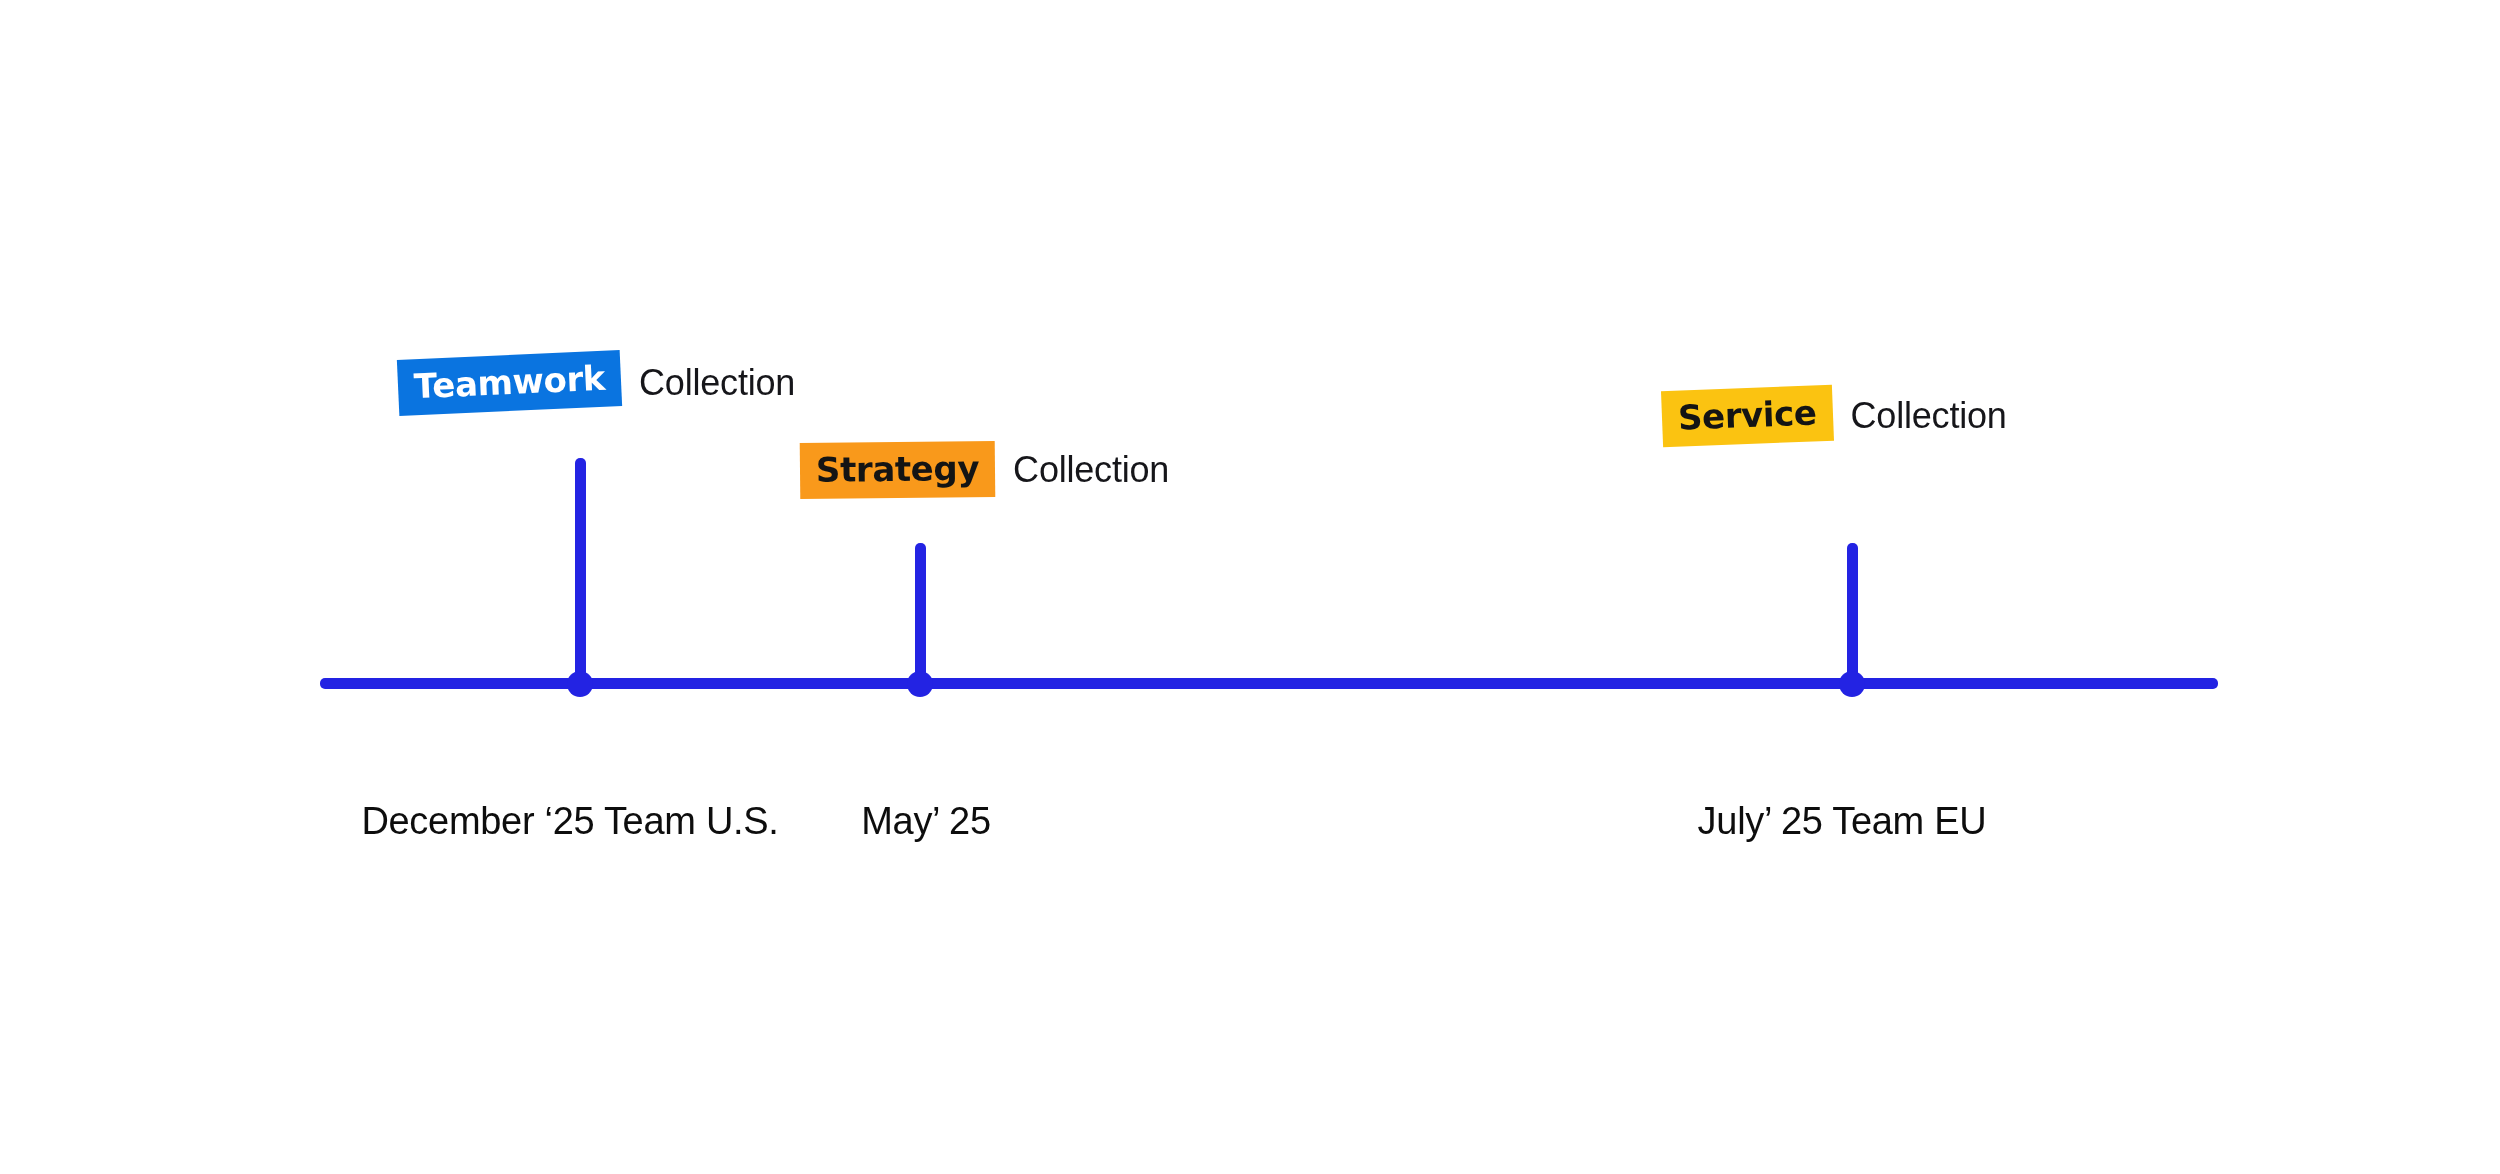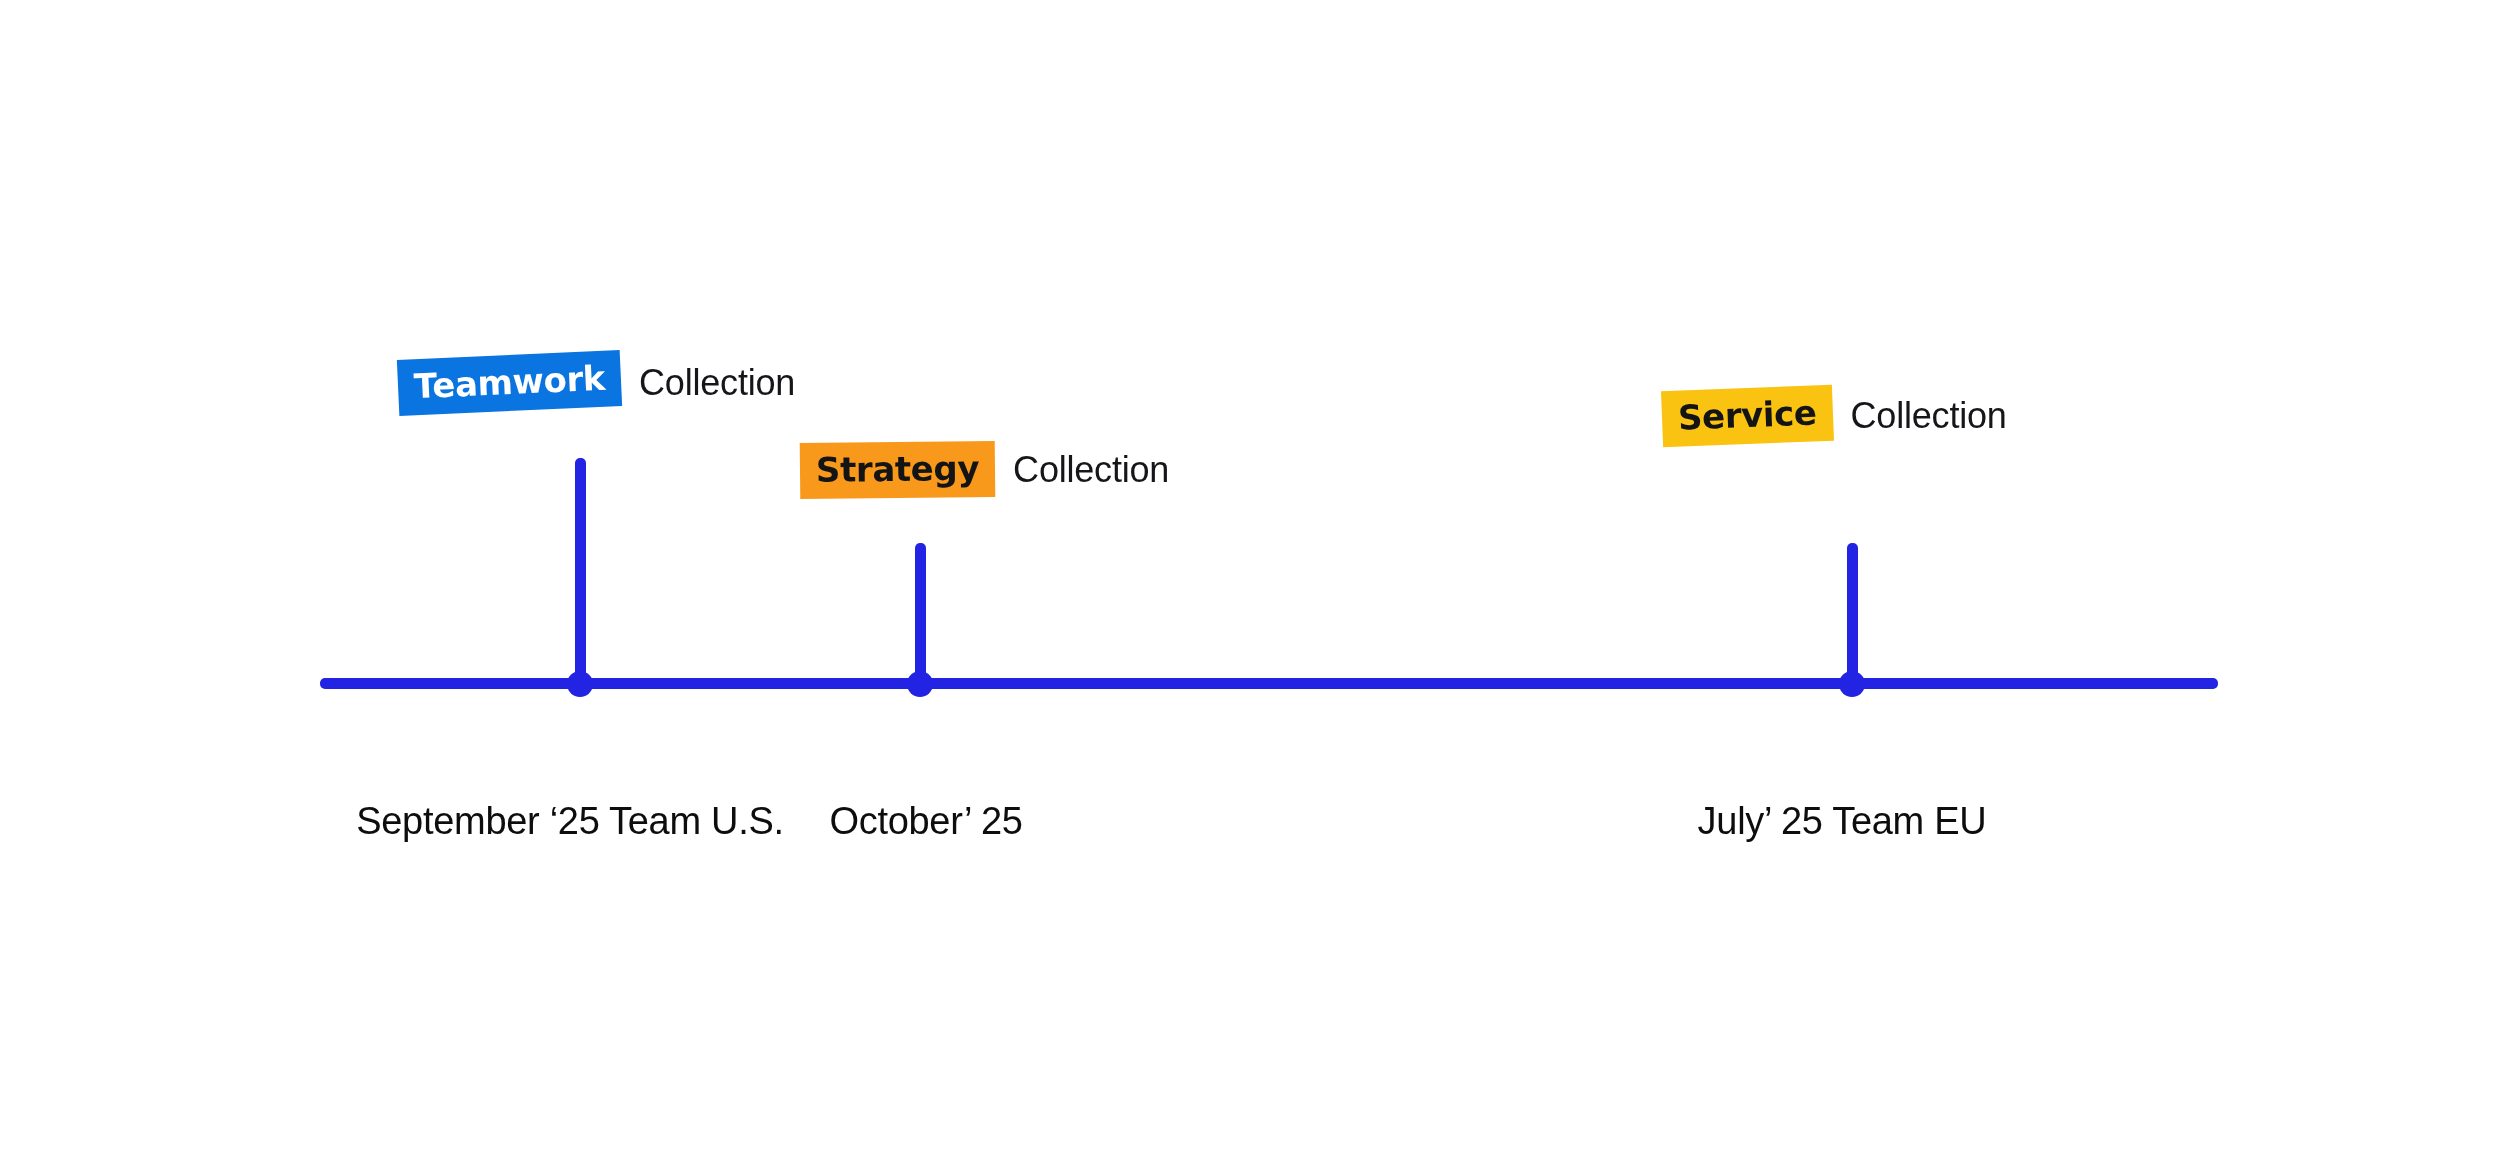--- a/index.html
+++ b/index.html
@@ -122,31 +122,31 @@
   <div class="axis-line" style="left: 320px; width: 1898px;"></div>
 
   <div class="event" id="event-0" style="left: 580px;">
     <div class="stem" style="top: 458px; height: 225px;"></div>
     <div class="node-dot"></div>
   </div>
   <div class="caption" id="caption-0" style="left: 398px; top: 355px;">
     <span class="badge badge-teamwork">Teamwork</span>
     <span class="collection-word">Collection</span>
   </div>
-  <div class="date-label" id="date-0" style="left: 570px;">September ‘25 Team U.S.</div>
+  <div class="date-label" id="date-0" style="left: 570px;">December ‘25 Team U.S.</div>
 
   <div class="event" id="event-1" style="left: 920px;">
     <div class="stem" style="top: 543px; height: 140px;"></div>
     <div class="node-dot"></div>
   </div>
   <div class="caption" id="caption-1" style="left: 800px; top: 442px; text-align: center;">
     <span class="badge badge-strategy">Strategy</span>
     <span class="collection-word">Collection</span>
   </div>
-  <div class="date-label" id="date-1" style="left: 926px;">October’ 25</div>
+  <div class="date-label" id="date-1" style="left: 926px;">May’ 25</div>
 
   <div class="event" id="event-2" style="left: 1852px;">
     <div class="stem" style="top: 543px; height: 140px;"></div>
     <div class="node-dot"></div>
   </div>
   <div class="caption" id="caption-2" style="left: 1662px; top: 388px;">
     <span class="badge badge-service">Service</span>
     <span class="collection-word">Collection</span>
   </div>
   <div class="date-label" id="date-2" style="left: 1842px;">July’ 25 Team EU</div>

